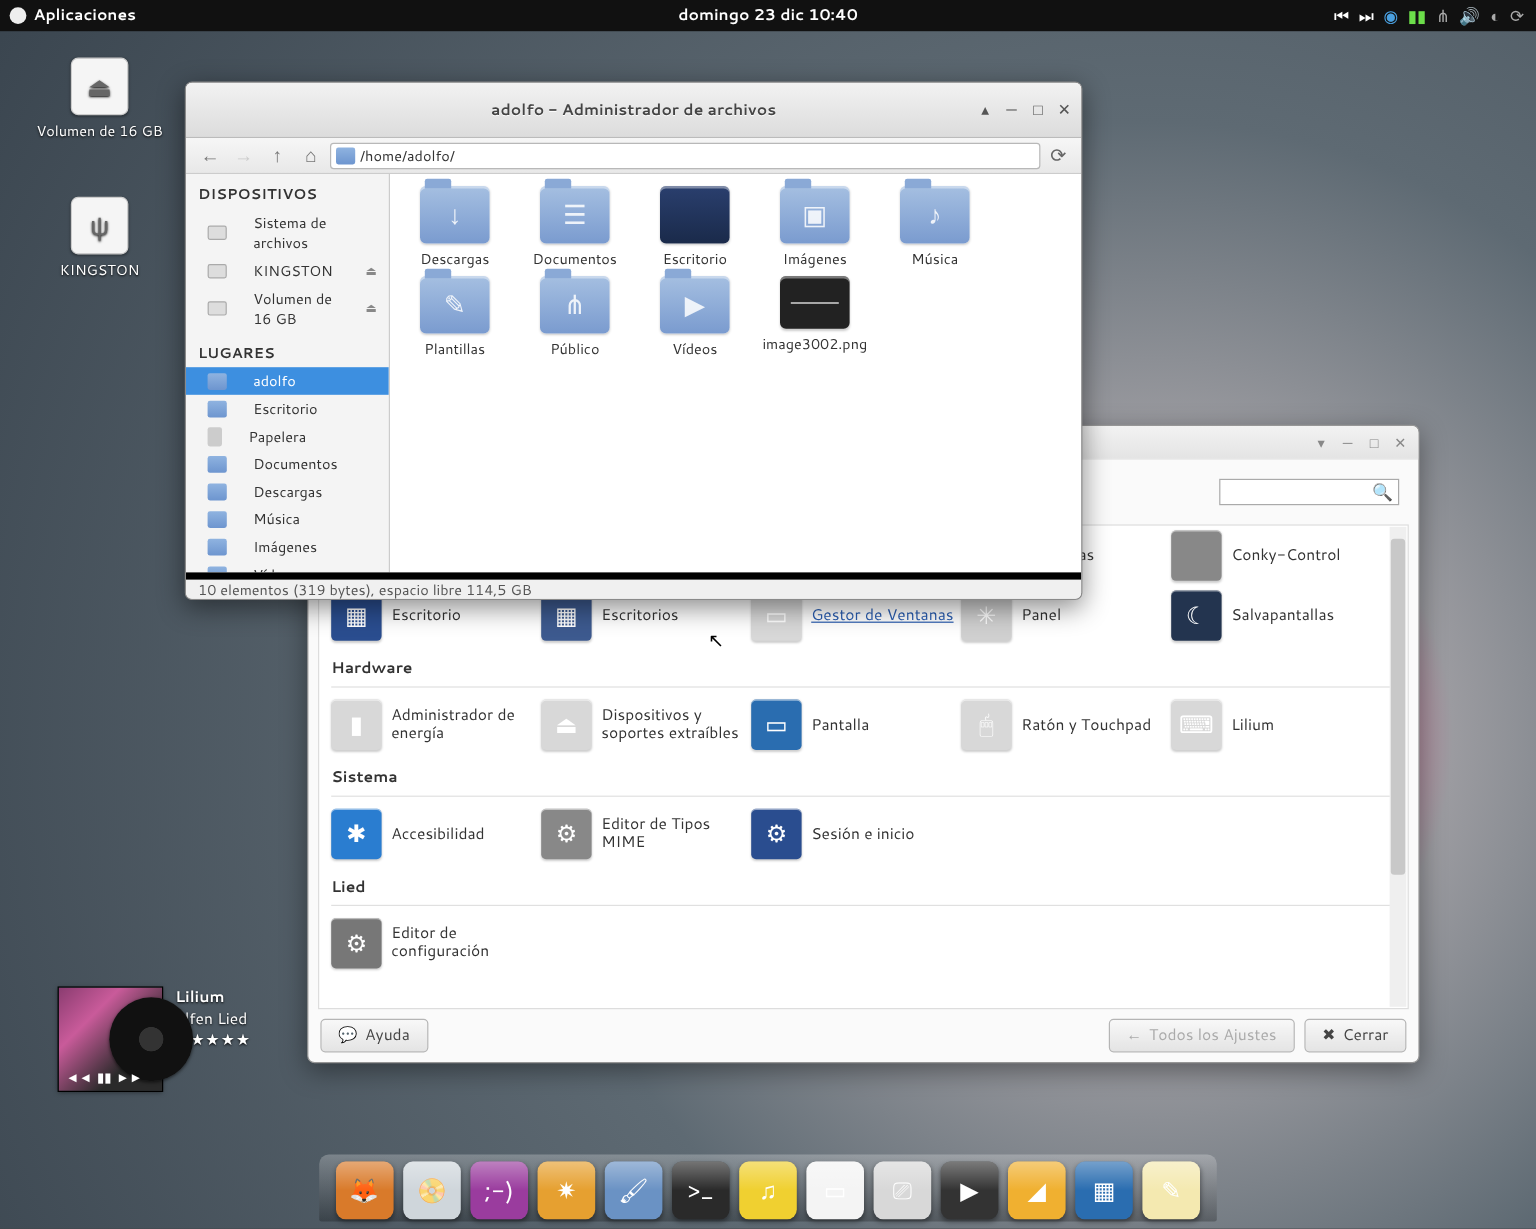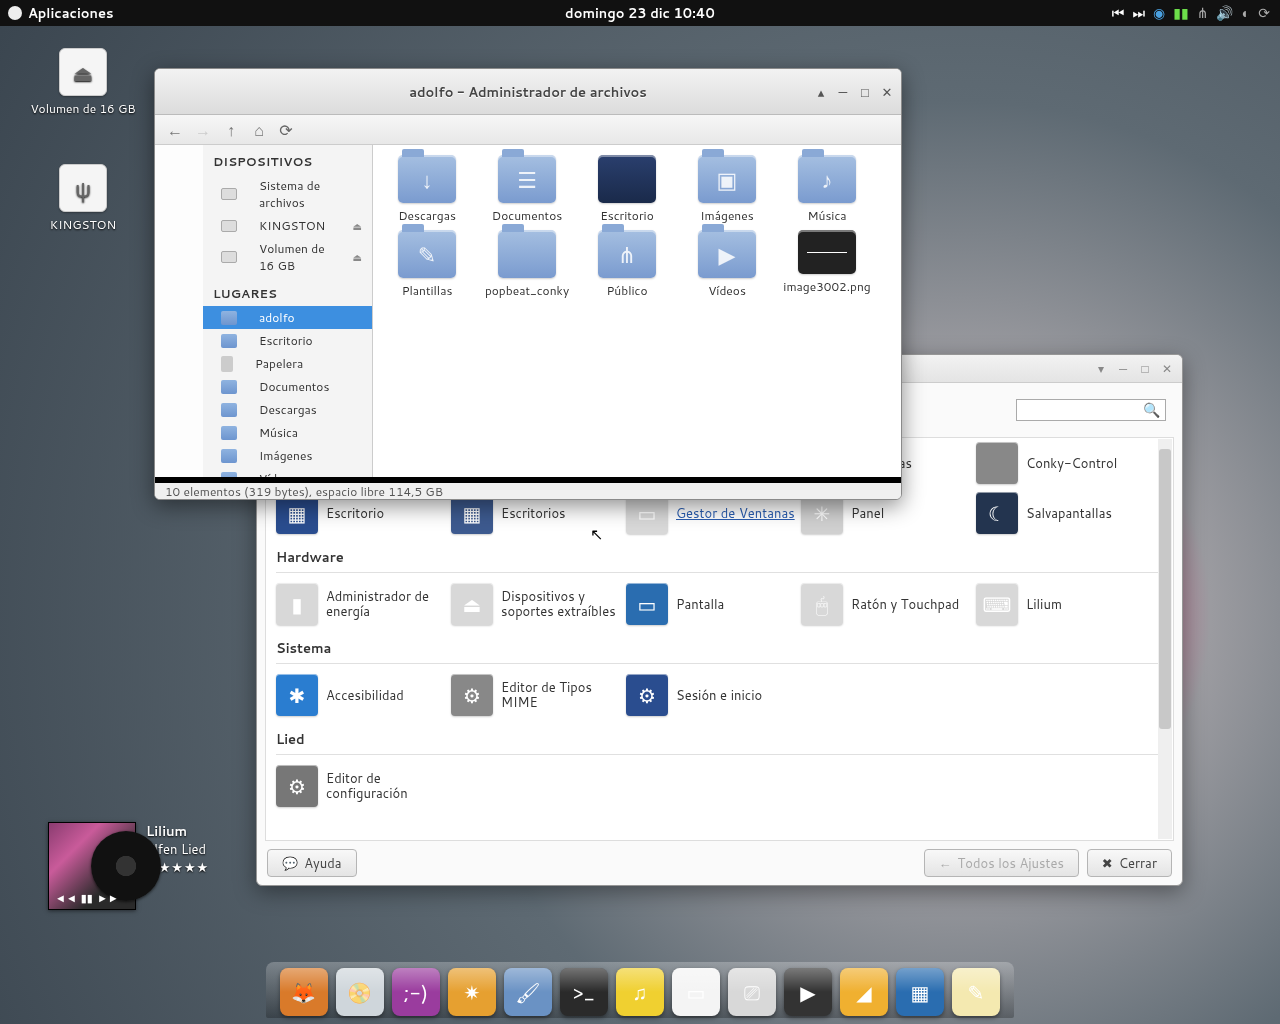--- a/index.html
+++ b/index.html
@@ -30,21 +30,21 @@
 .fm .titlebar { height:46px; background:linear-gradient(#f2f2f2,#dcdcdc); border-bottom:1px solid #bbb; display:flex; align-items:center; position:relative; }
 .fm .titlebar .title{ position:absolute; left:50%; transform:translateX(-50%); font-size:13px; color:#444; font-weight:bold; text-shadow:0 1px 0 #fff;}
 .fm .winbtns{ margin-left:auto; display:flex; gap:2px; padding-right:4px;}
 .fm .winbtns div{ width:20px; height:18px; display:flex; align-items:center; justify-content:center; color:#555; font-size:13px;}
 .fm .toolbar{ height:30px; background:linear-gradient(#f6f6f6,#e8e8e8); border-bottom:1px solid #ccc; display:flex; align-items:center; gap:4px; padding:0 8px;}
 .fm .toolbar .nav{ width:24px; height:22px; display:flex; align-items:center; justify-content:center; color:#777; font-size:16px;}
 .fm .toolbar .locwrap{ flex:1; display:flex; align-items:center; background:#fff; border:1px solid #b8b8b8; border-radius:3px; height:22px; padding:0 4px; gap:4px;}
 .fm .toolbar .locwrap .foldergl{ width:16px; height:14px; background:linear-gradient(#8fb3e0,#6d95cf); border-radius:2px;}
 .fm .toolbar .locwrap .loc{ flex:1; font-size:12px; color:#333; border:none; outline:none;}
 .fm .toolbar .reload{ width:22px; height:22px; display:flex; align-items:center; justify-content:center; color:#666;}
-.fm .body{ flex:1; display:flex; min-height:0;margin-left:48px;}
+.fm .body{ flex:1; display:flex; min-height:0;}
 .fm .sidebar{ width:170px; background:#f4f4f4; border-right:1px solid #ccc; overflow:hidden; font-size:12px;}
 .fm .sidebar .head{ padding:8px 10px 4px; font-weight:bold; color:#333; font-size:12px;}
 .fm .sidebar .item{ display:flex; align-items:center; gap:22px; padding:3px 10px 3px 18px; color:#333;}
 .fm .sidebar .item .ic{ width:16px; height:14px; background:linear-gradient(#8fb3e0,#6d95cf); border-radius:2px; flex-shrink:0;}
 .fm .sidebar .item .ic.disk{ background:#ddd; border:1px solid #aaa; border-radius:2px; height:12px;}
 .fm .sidebar .item .ic.trash{ background:#ccc; border-radius:2px; height:16px; width:12px;}
 .fm .sidebar .item.sel{ background:#3d8fe0; color:#fff;}
 .fm .sidebar .eject{ margin-left:auto; font-size:10px; color:#888;}
 .fm .content{ flex:1; padding:10px 4px; display:flex; flex-wrap:wrap; align-content:flex-start; gap:6px 0; background:#fff;}
 .fm .fitem{ width:100px; text-align:center; font-size:12px; color:#333;}
@@ -259,20 +259,24 @@
       <div>—</div>
       <div>□</div>
       <div>✕</div>
     </div>
   </div>
   <div class="toolbar">
     <div class="nav">←</div>
     <div class="nav" style="color:#ccc">→</div>
     <div class="nav">↑</div>
     <div class="nav">⌂</div>
+    <div class="locwrap">
+      <div class="foldergl"></div>
+      <div class="loc">/home/adolfo/</div>
+    </div>
     <div class="reload">⟳</div>
   </div>
   <div class="body">
     <div class="sidebar">
       <div class="head">DISPOSITIVOS</div>
       <div id="sb-dev">
           <div class="item">
             <div class="ic disk"></div>
             <span>Sistema de archivos</span>
           </div>
@@ -354,26 +358,20 @@
           <div class="fic">
             <div class="ovr">♪</div>
           </div>
           <div>Música</div>
         </div>
         <div class="fitem">
           <div class="fic">
             <div class="ovr">✎</div>
           </div>
           <div>Plantillas</div>
-        </div>
-        <div class="fitem">
-          <div class="fic">
-            <div class="ovr"></div>
-          </div>
-          <div>popbeat_conky</div>
         </div>
         <div class="fitem">
           <div class="fic">
             <div class="ovr">⋔</div>
           </div>
           <div>Público</div>
         </div>
         <div class="fitem">
           <div class="fic">
             <div class="ovr">▶</div>

